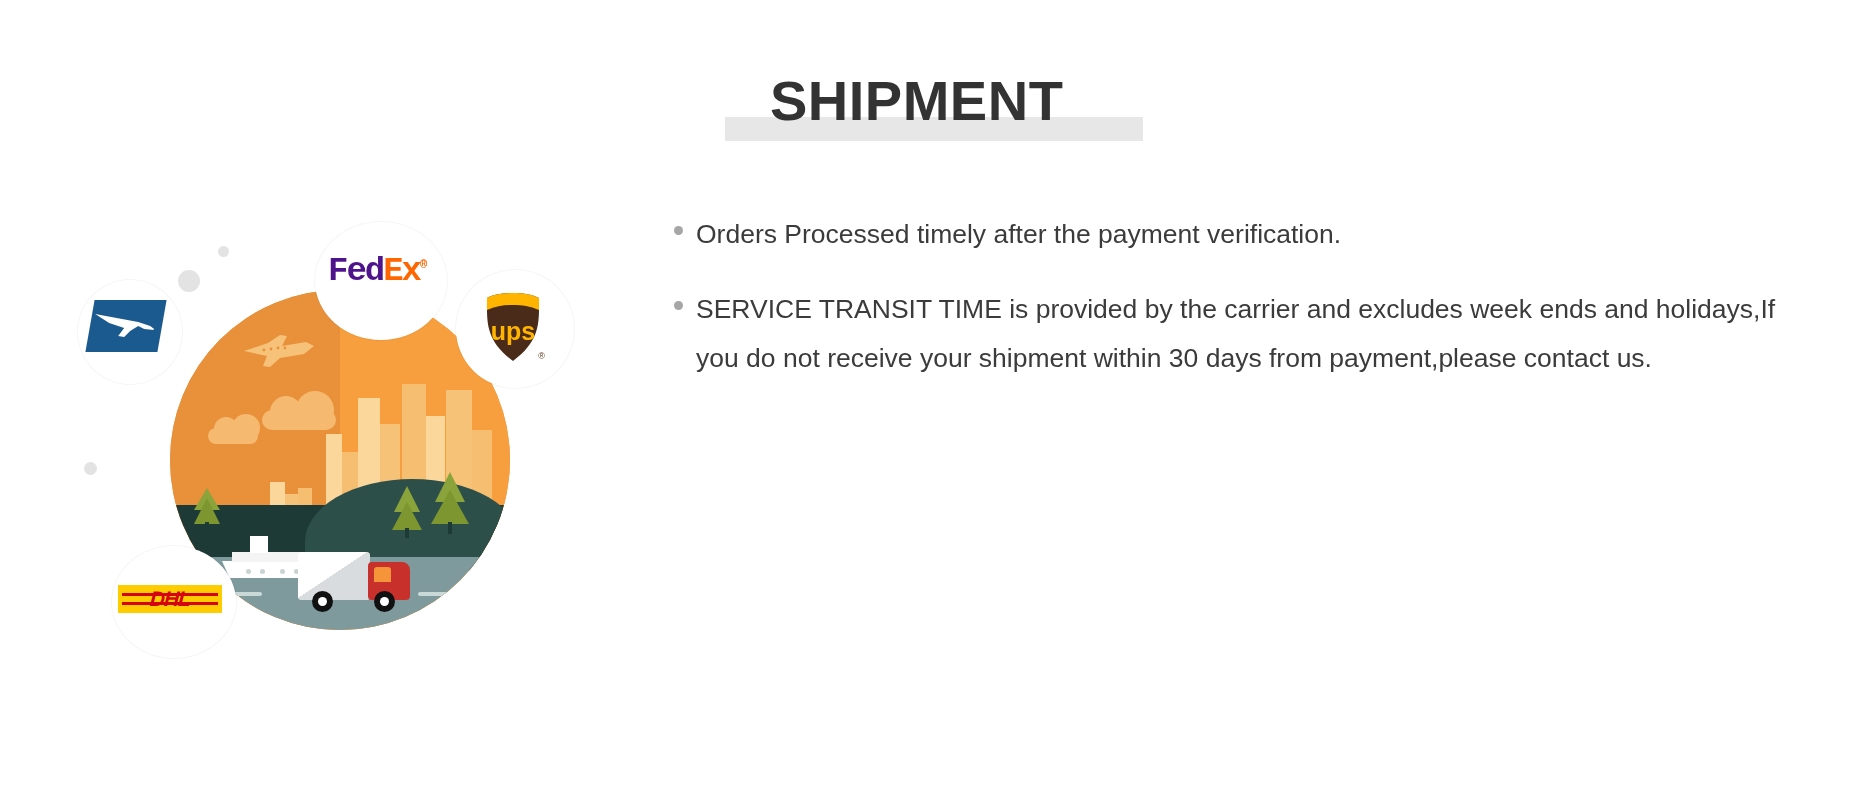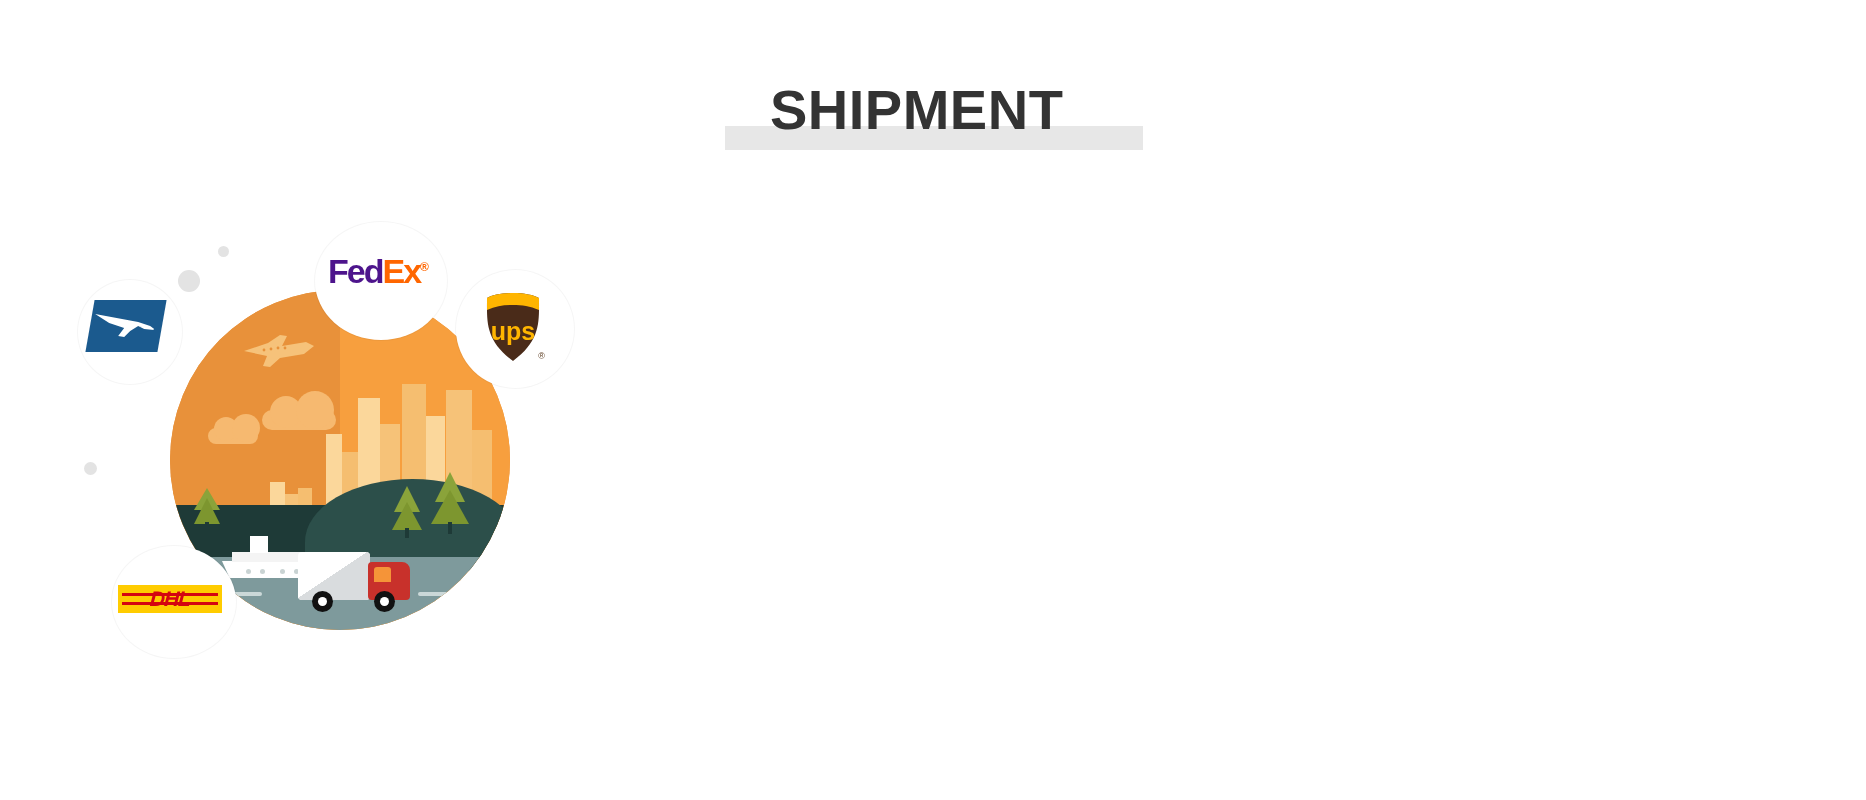--- a/index.html
+++ b/index.html
@@ -161,21 +161,21 @@
     background: #1B5A8E;
     transform: skewX(-10deg);
     position: relative; overflow: hidden;
   }
   .usps-eagle {
     position: absolute; left: 4px; top: 10px; width: 64px; height: 30px;
     transform: skewX(10deg);
   }
 
   
-  .fedex { font-weight: bold; letter-spacing: -2px; white-space: nowrap; }
+  .fedex { font-weight: bold; letter-spacing: -2px; white-space: nowrap; font-family: Liberation Mono, monospace; }
   .fedex .fed { color: #4D148C; }
   .fedex .ex { color: #FF6600; }
   .fedex .reg { color: #FF6600; font-size: 12px; vertical-align: super; letter-spacing: 0; }
 
   
   .ups-shield {
     position: relative; width: 58px; height: 70px;
   }
   .ups-reg { position: absolute; right: -3px; bottom: 1px; font-size: 9px; color: #5A3A1E; }
 
@@ -201,21 +201,21 @@
     position: absolute;
     left: 648px;
     top: 0;
     width: 1160px;
     height: 800px;
   }
 
   .title-wrap {
     position: absolute;
     left: 77px;
-    top: 71px;
+    top: 62px;
     height: 78px;
   }
   .title-hl {
     position: absolute;
     left: 0;
     top: 55px;
     width: 418px;
     height: 24px;
     background: #E7E7E7;
   }
@@ -394,19 +394,27 @@
 
   <div class="content">
 
     <div class="title-wrap">
       <div class="title-hl"></div>
       <div class="title-text">SHIPMENT</div>
     </div>
 
     <div class="bullets">
 
-
-
+      <div class="bullet">
+        <span class="bullet-dot"></span>
+        <div class="bullet-text">Orders Processed timely after the payment verification.</div>
+      </div>
+
+
+      <div class="bullet">
+        <span class="bullet-dot"></span>
+        <div class="bullet-text">SERVICE TRANSIT TIME is provided by the carrier and excludes week ends and holidays,If you do not receive your shipment within 30 days from payment,please contact us.</div>
+      </div>
 
     </div>
   </div>
 
 </div>
 
 </body></html>

